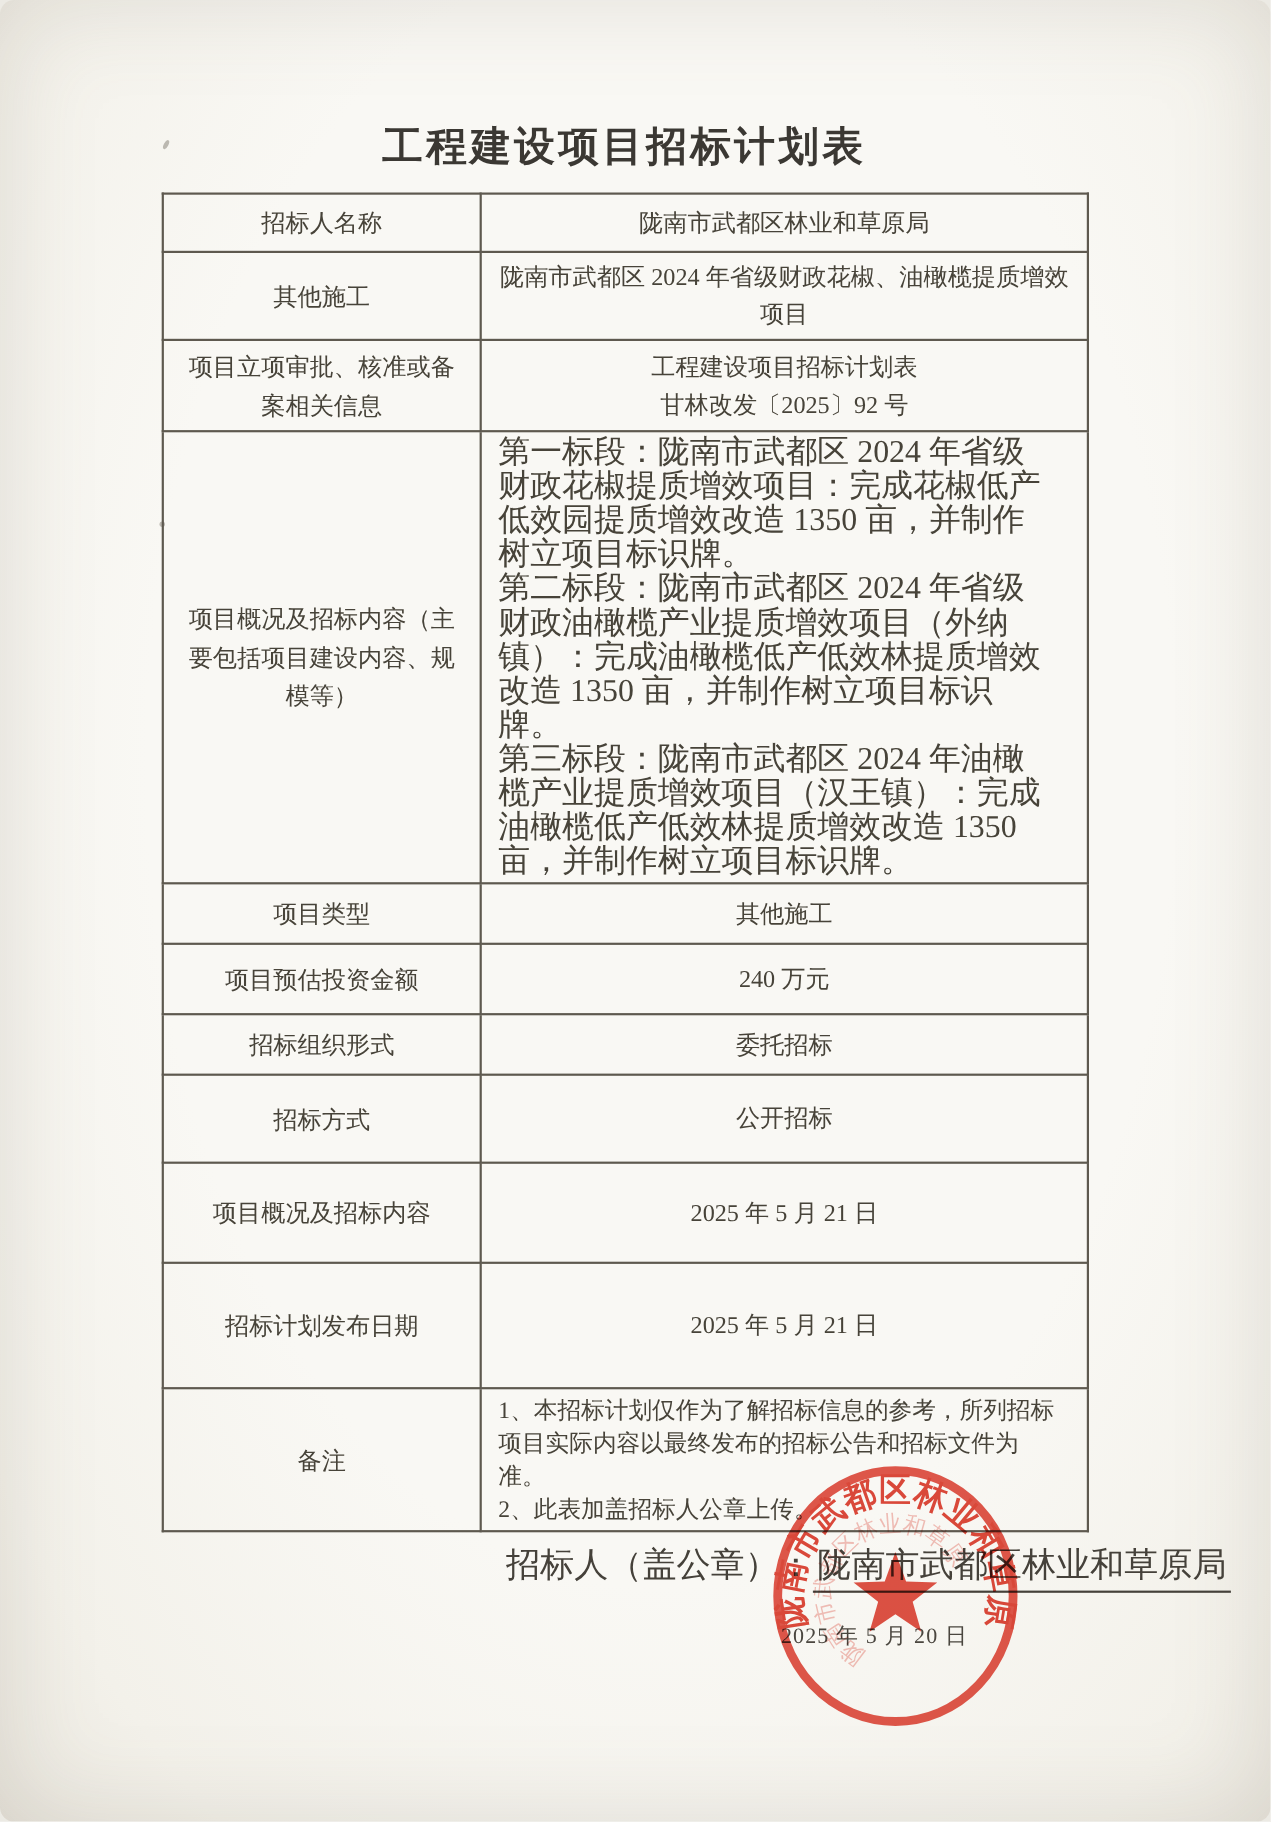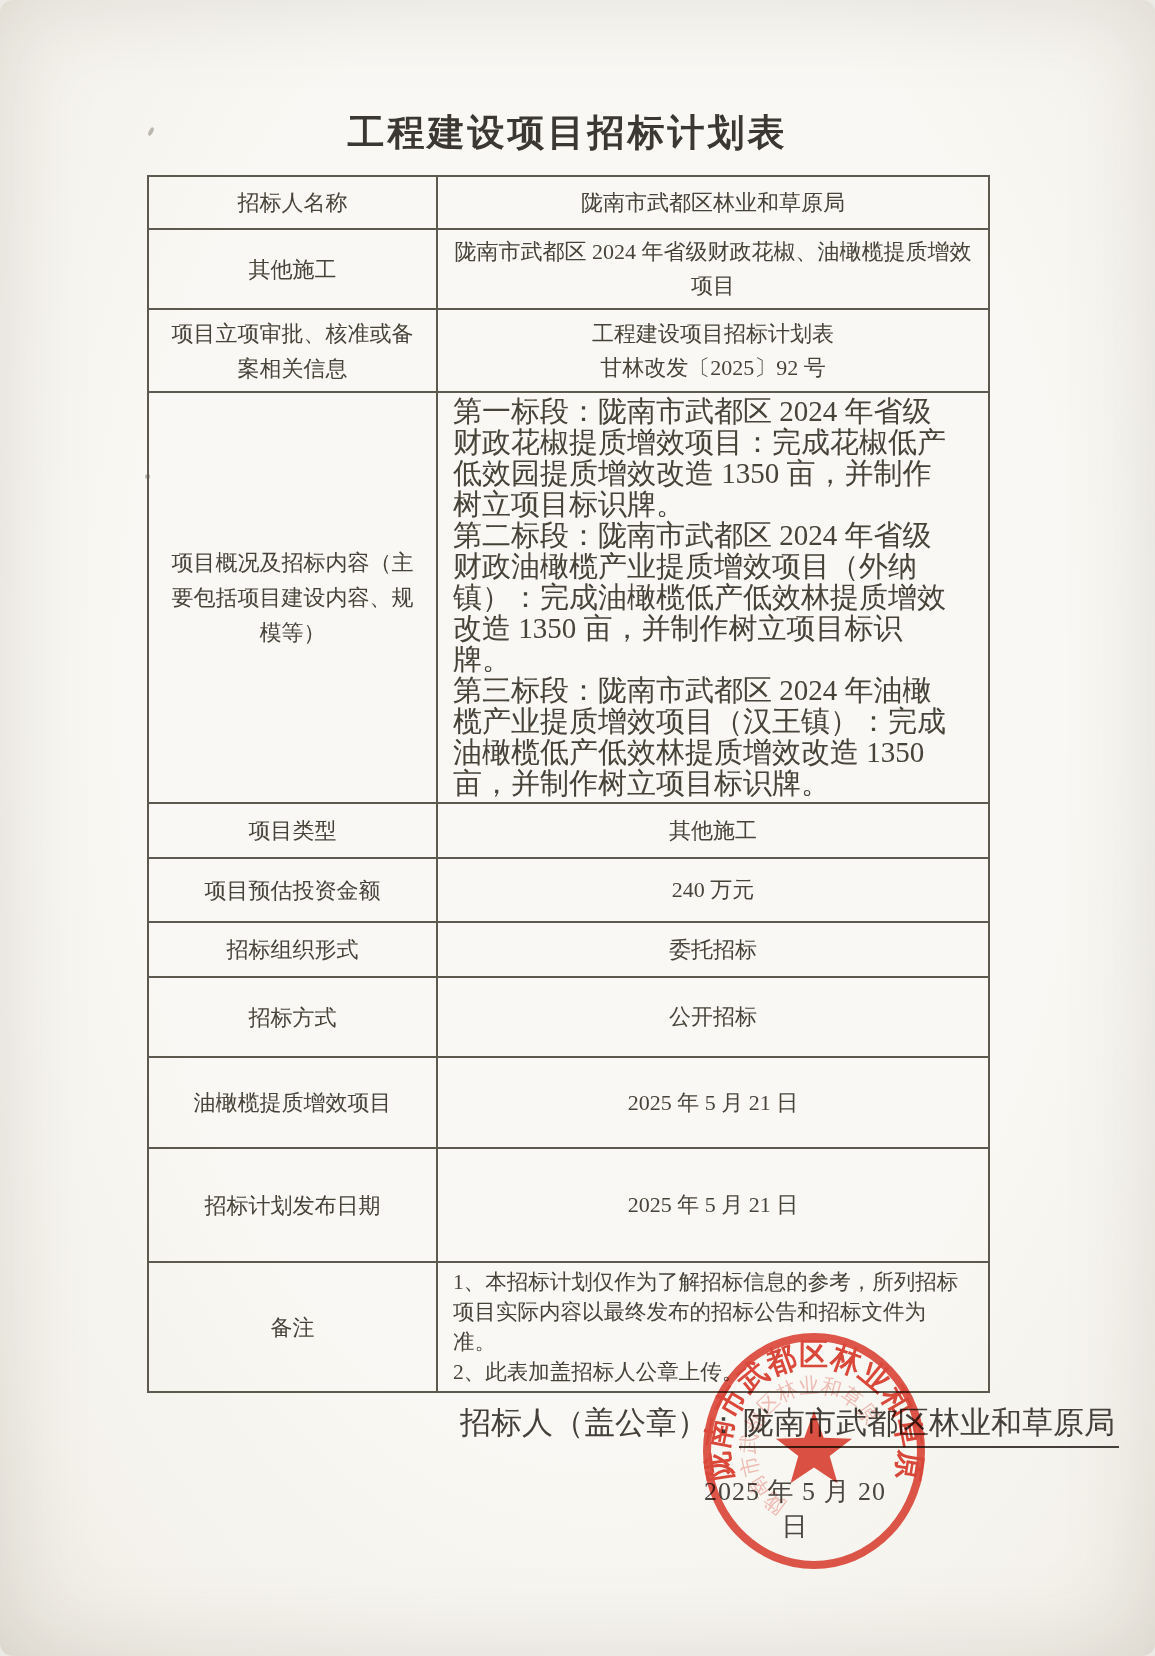--- a/index.html
+++ b/index.html
@@ -41,21 +41,21 @@
   .sig-row{
     position:absolute;left:460px;top:1402px;
     font-size:31px;color:#45413a;white-space:nowrap;z-index:2;
   }
   .sig-value{
     display:inline-block;min-width:302px;text-align:center;
     border-bottom:2px solid #45413a;padding:0 4px 2px 4px;
   }
   .sig-date{
     position:absolute;left:695px;top:1474px;width:200px;text-align:center;
-    font-size:26px;color:#4a463f;letter-spacing:1px;z-index:2;
+    font-size:20px;color:#4a463f;letter-spacing:1px;z-index:2;
   }
   .seal{
     position:absolute;left:695px;top:1326px;width:238px;height:250px;
     z-index:3;mix-blend-mode:multiply;opacity:.92;
   }
 </style>
 </head>
 <body>
 
 <div class="paper">
@@ -104,21 +104,21 @@
     </tr>
     <tr style="height:55px">
       <td class="lab">招标组织形式</td>
       <td class="val">委托招标</td>
     </tr>
     <tr style="height:80px">
       <td class="lab">招标方式</td>
       <td class="val">公开招标</td>
     </tr>
     <tr style="height:91px">
-      <td class="lab">油橄榄提质增效项目</td>
+      <td class="lab">项目概况及招标内容</td>
       <td class="val">2025 年 5 月 21 日</td>
     </tr>
     <tr style="height:114px">
       <td class="lab">招标计划发布日期</td>
       <td class="val">2025 年 5 月 21 日</td>
     </tr>
     <tr style="height:125px">
       <td class="lab">备注</td>
       <td class="val-notes">
         <div>1、本招标计划仅作为了解招标信息的参考，所列招标项目实际内容以最终发布的招标公告和招标文件为准。</div>

